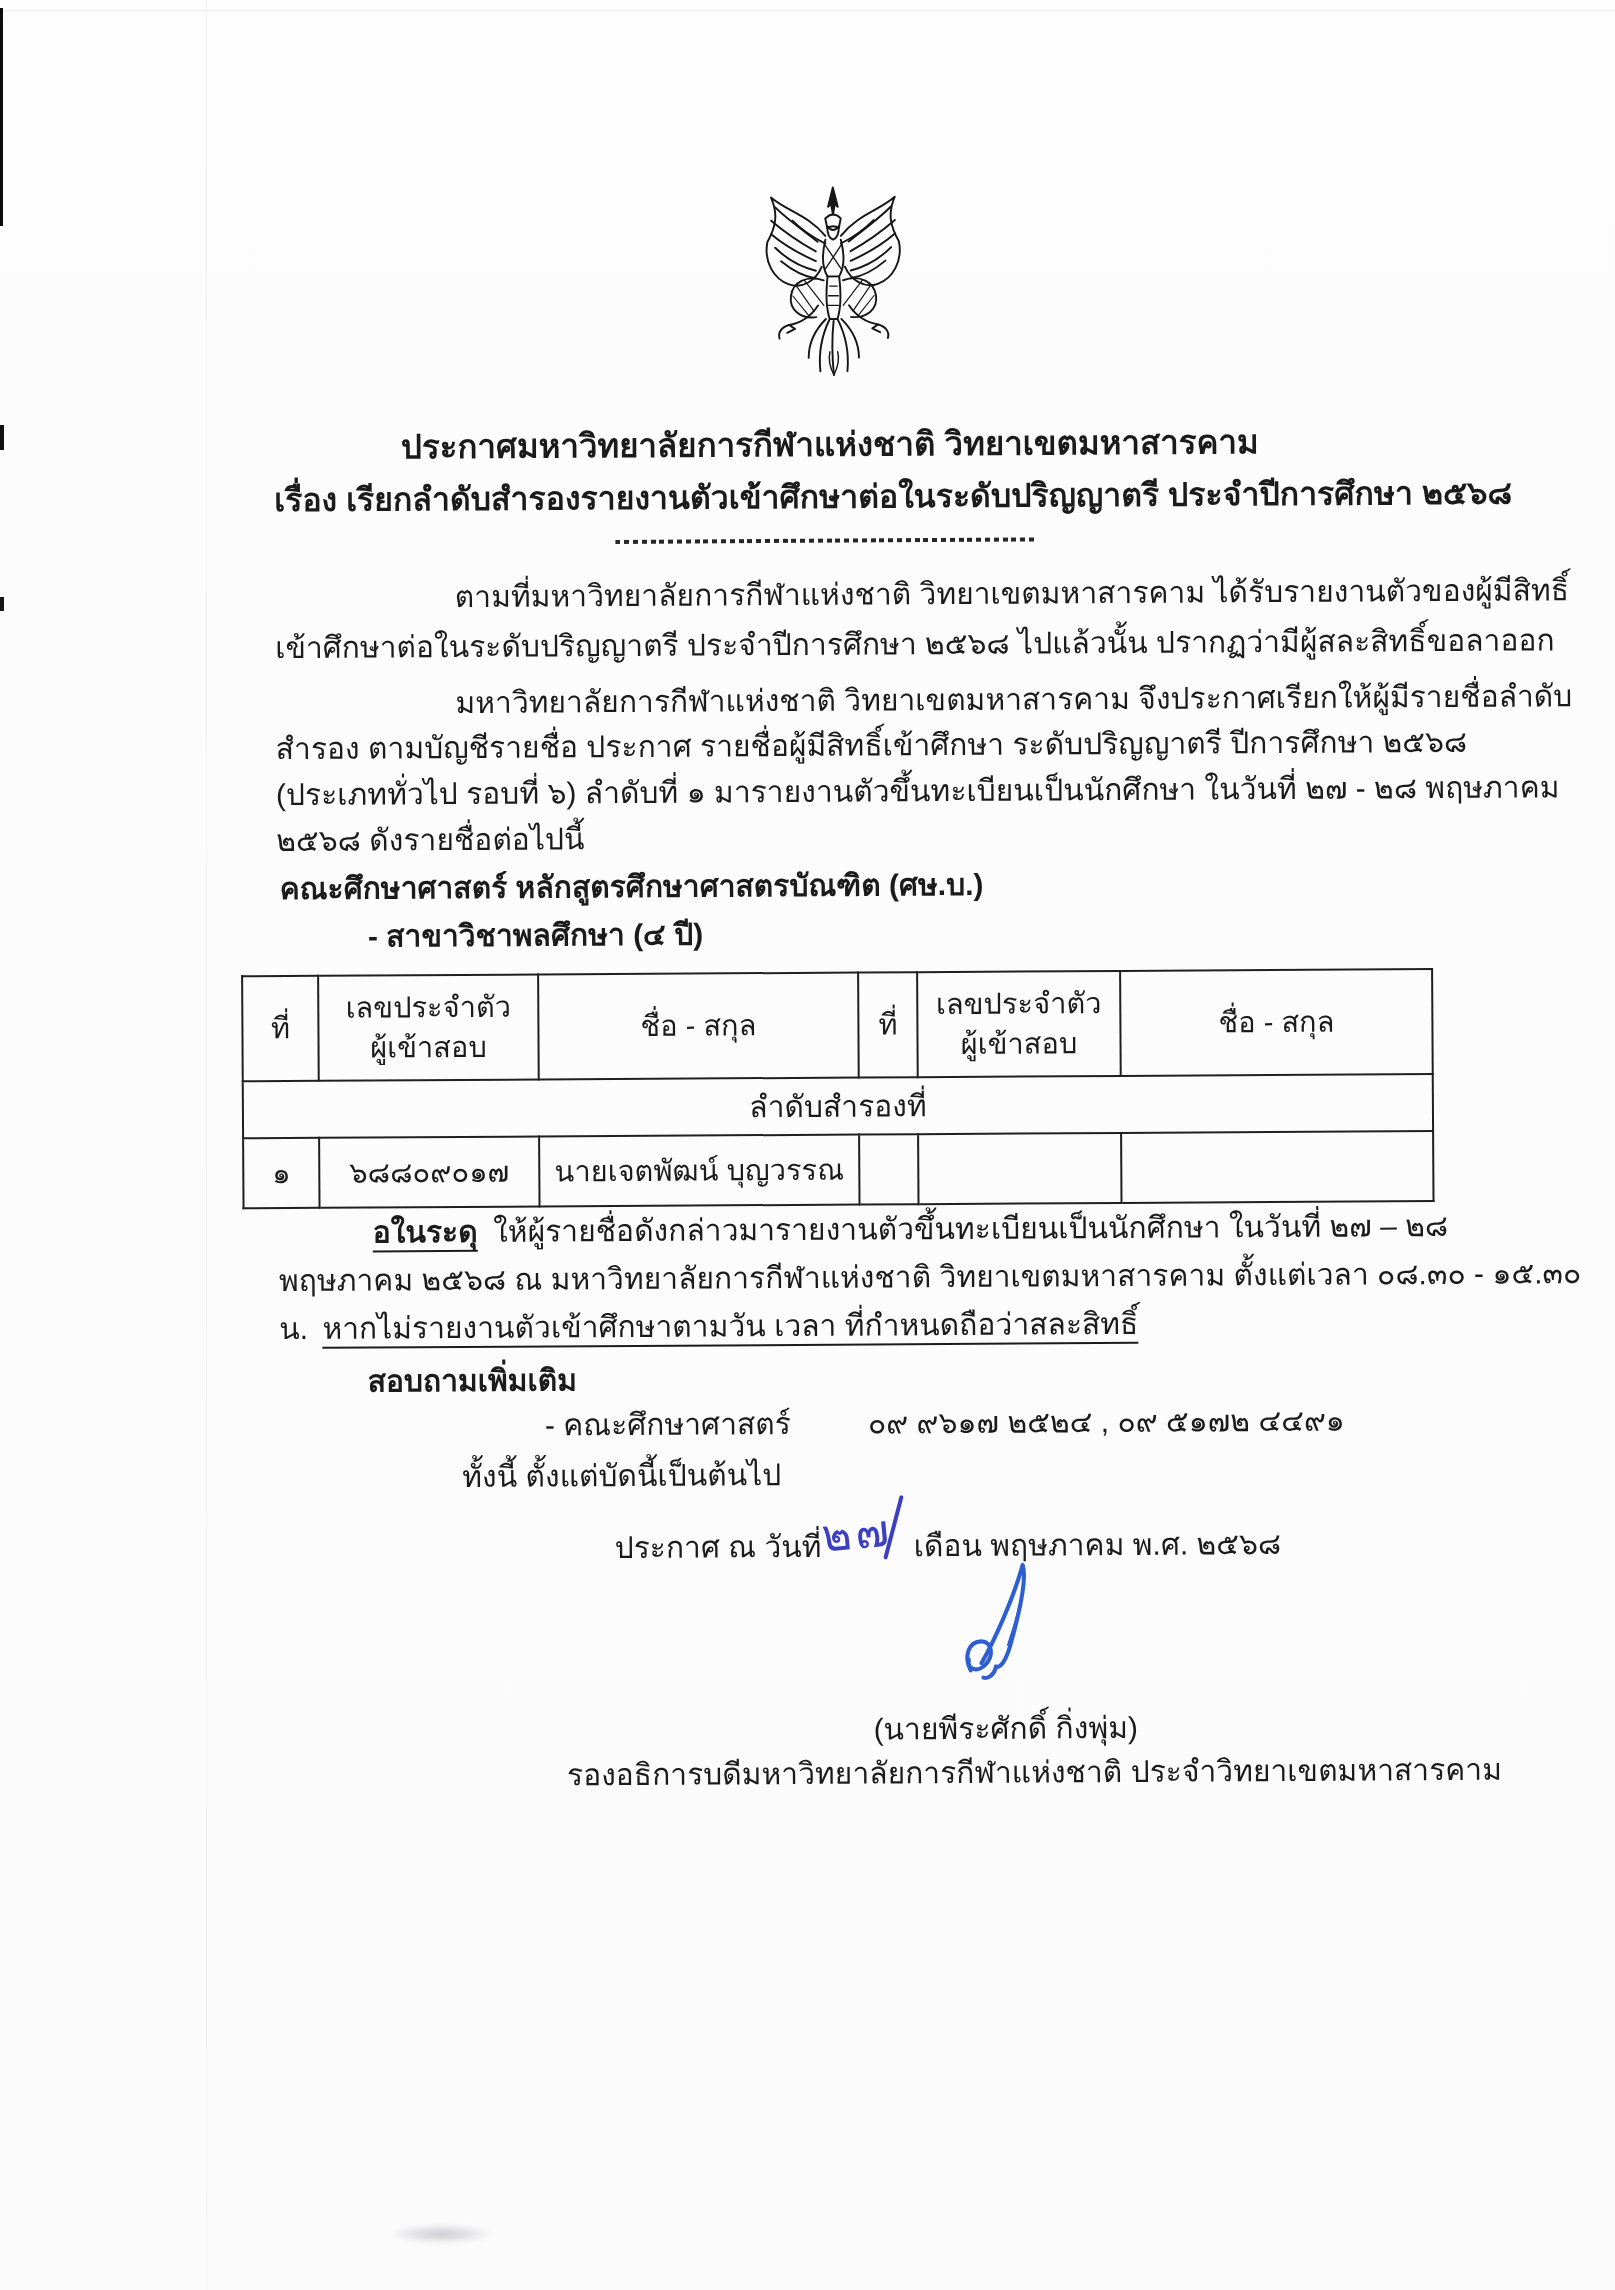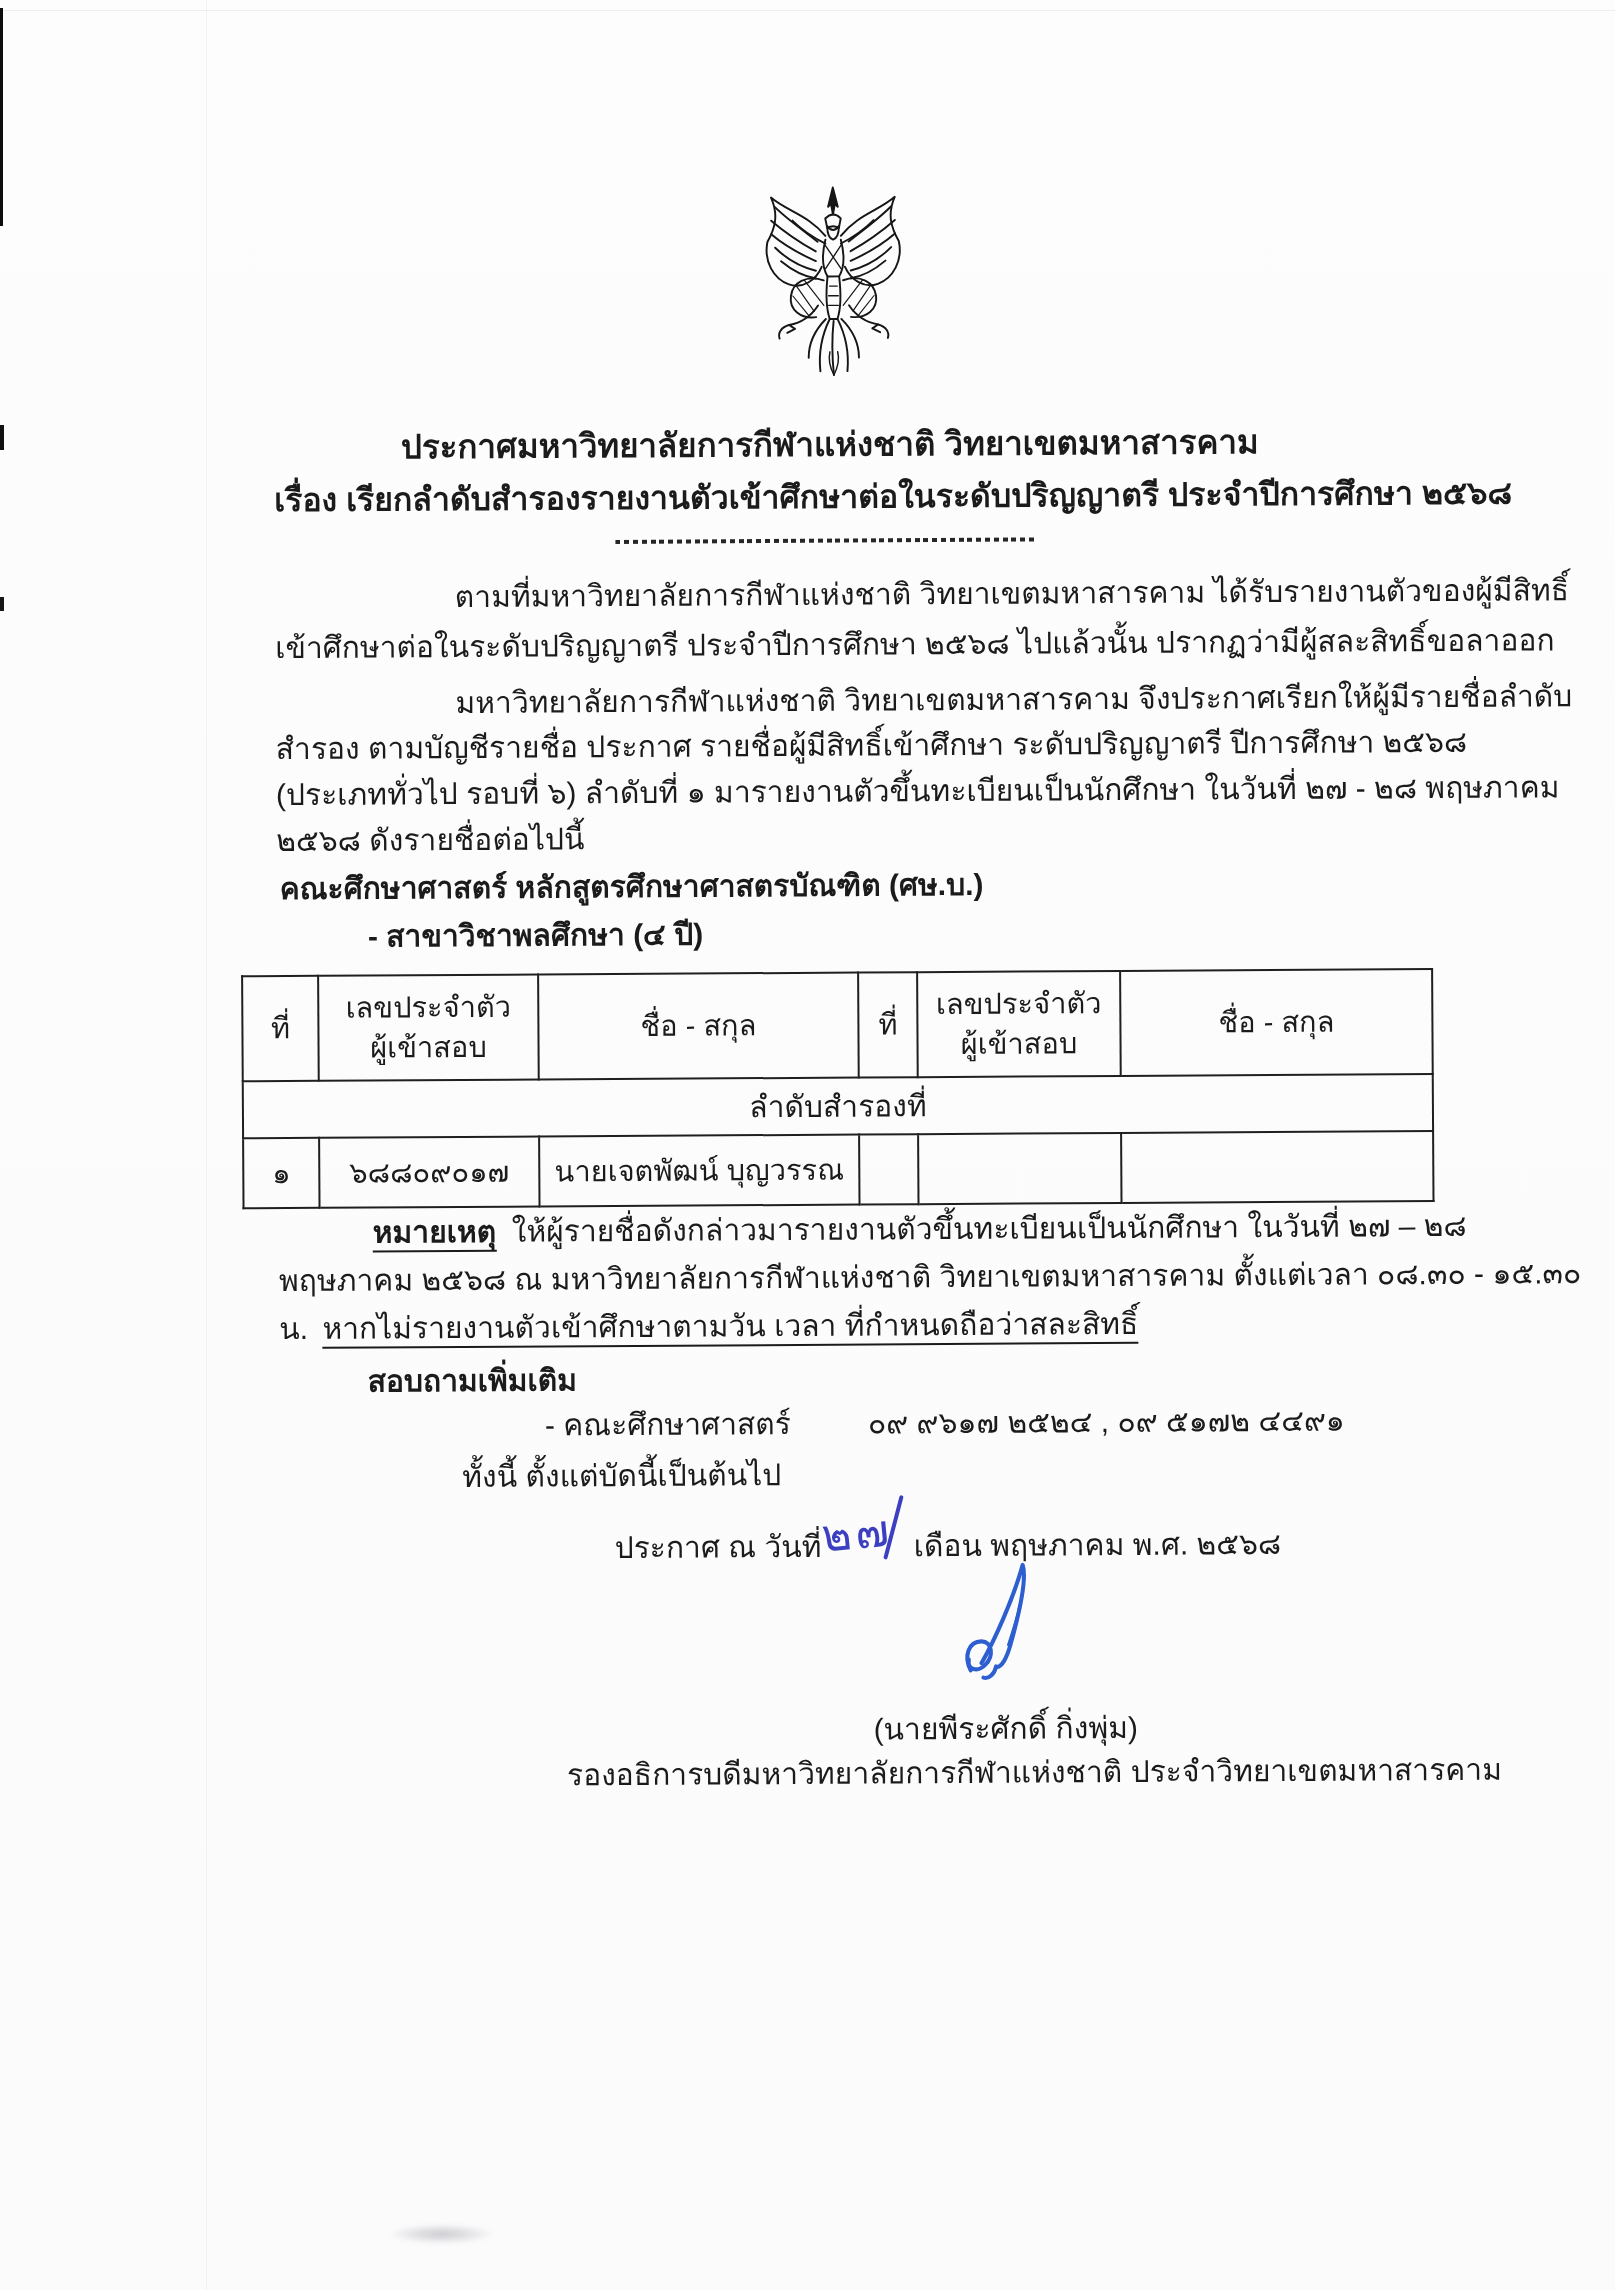--- a/index.html
+++ b/index.html
@@ -162,21 +162,21 @@
         <td class="datarow">๖๘๘๐๙๐๑๗</td>
         <td class="datarow name-cell">นายเจตพัฒน์ บุญวรรณ</td>
         <td class="datarow"></td>
         <td class="datarow"></td>
         <td class="datarow name-cell"></td>
       </tr>
     </tbody>
       </table>
 
     <div class="abs t" style="top:1214px;left:372px;">
-      <span class="b ul">หมายเหตุ</span><span class="note-rest">ให้ผู้รายชื่อดังกล่าวมารายงานตัวขึ้นทะเบียนเป็นนักศึกษา ในวันที่ ๒๗ – ๒๘</span>
+      <span class="b ul">อในระดุ</span><span class="note-rest">ให้ผู้รายชื่อดังกล่าวมารายงานตัวขึ้นทะเบียนเป็นนักศึกษา ในวันที่ ๒๗ – ๒๘</span>
     </div>
     <div class="abs t" style="top:1262px;left:278px;">พฤษภาคม ๒๕๖๘ ณ มหาวิทยาลัยการกีฬาแห่งชาติ วิทยาเขตมหาสารคาม ตั้งแต่เวลา ๐๘.๓๐ - ๑๕.๓๐</div>
     <div class="abs t" style="top:1310px;left:278px;">
       <span>น.</span>
       <span class="ul" style="margin-left:5.9px;">หากไม่รายงานตัวเข้าศึกษาตามวัน เวลา ที่กำหนดถือว่าสละสิทธิ์</span>
     </div>
 
     <div class="abs t b" style="top:1363px;left:366px;">สอบถามเพิ่มเติม</div>
     <div class="abs t" style="top:1408px;left:543px;">- คณะศึกษาศาสตร์</div>
     <div class="abs t" style="top:1408px;left:866px;">๐๙ ๙๖๑๗ ๒๕๒๔ , ๐๙ ๕๑๗๒ ๔๔๙๑</div>

